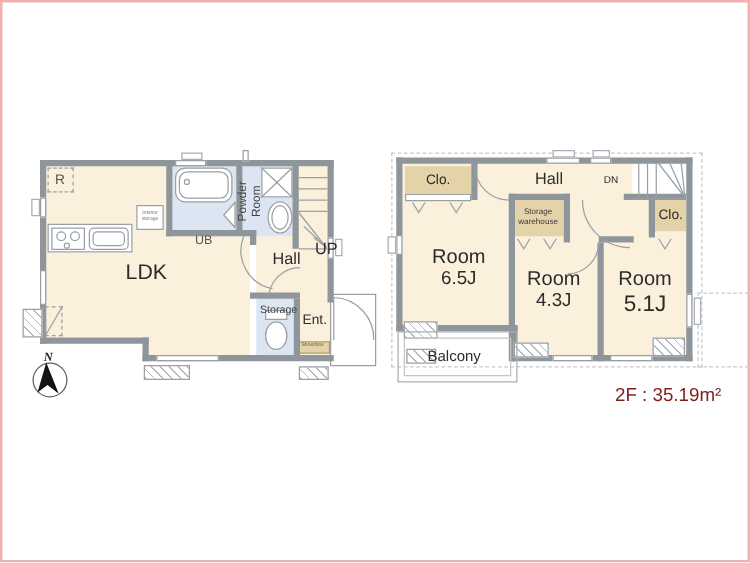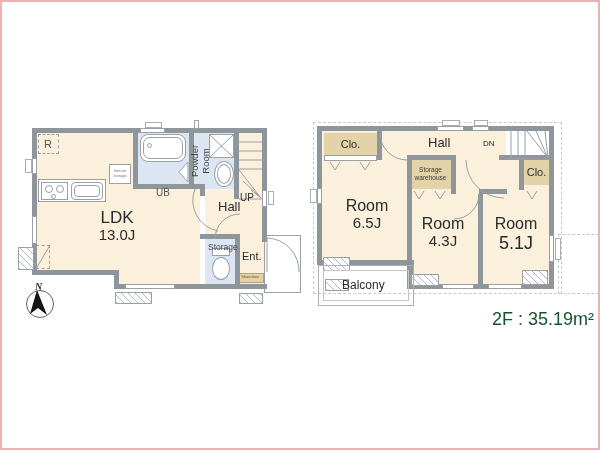--- a/index.html
+++ b/index.html
@@ -185,30 +185,29 @@
     </g>
 
     <g>
       <circle cx="38" cy="302" r="13.5" fill="none" stroke="#5c6166" stroke-width="1"></circle>
       <polygon points="35,288 45,313 36,306 28,312" fill="#141414"></polygon>
     </g>
   </svg>
 
   <div class="lbl center" style="left:70px;top:206px;width:90px;font-size:17px;">
     <div>LDK</div>
-    <div style="font-size:15px;">13.0J</div>
   </div>
   <div class="lbl" style="left:216px;top:198px;font-size:13px;">Hall</div>
   <div class="lbl" style="left:154px;top:167px;font-size:10px;color:#555;margin-top:18px;">UB</div>
   <div class="lbl center" style="left:179px;top:145px;width:44px;height:28px;font-size:9.5px;color:#444;transform:rotate(-90deg);white-space:normal;line-height:1.2;">Powder Room</div>
   <div class="lbl" style="left:206px;top:241px;font-size:8.5px;color:#444;">Storage</div>
   <div class="lbl" style="left:240px;top:248px;font-size:11px;">Ent.</div>
   <div class="lbl center" style="left:234px;top:272px;width:28px;font-size:5px;color:#6b5a2a;"><span class="tiny">Shoesbox</span></div>
   <div class="lbl" style="left:42px;top:136px;font-size:11px;color:#555;">R</div>
-  <div class="lbl" style="left:238px;top:190px;font-size:10px;">UP</div>
+  <div class="lbl" style="left:250px;top:190px;font-size:13px;">UP</div>
   <div class="lbl center" style="left:106px;top:166px;width:24px;font-size:5px;color:#777;white-space:normal;line-height:1.1;"><span class="tiny">Interior storage</span></div>
 
   <div class="lbl center" style="left:330px;top:195px;width:70px;font-size:16px;">
     <div>Room</div>
     <div style="font-size:15px;">6.5J</div>
   </div>
   <div class="lbl center" style="left:406px;top:213px;width:70px;font-size:16px;">
     <div>Room</div>
     <div style="font-size:15px;">4.3J</div>
   </div>
@@ -218,17 +217,17 @@
   </div>
   <div class="lbl" style="left:426px;top:134px;font-size:13px;">Hall</div>
   <div class="lbl center" style="left:322px;top:136px;width:53px;font-size:11px;">Clo.</div>
   <div class="lbl center" style="left:522px;top:164px;width:25px;font-size:11px;">Clo.</div>
   <div class="lbl center" style="left:408px;top:164px;width:41px;font-size:6.5px;color:#3a3a3a;white-space:normal;line-height:1.25;">
     <span>Storage</span><br>
     <span>warehouse</span>
   </div>
   <div class="lbl" style="left:340px;top:277px;font-size:12px;">Balcony</div>
   <div class="lbl" style="left:481px;top:138px;font-size:8px;">DN</div>
-  <div class="lbl" style="left:490px;top:307px;font-size:18px;color:#14532d;">2F : 35.19m²</div>
+  <div class="lbl" style="left:490px;top:307px;font-size:15px;color:#7f1d1d;">2F : 35.19m²</div>
 
   <div class="lbl" style="left:33px;top:279px;font-size:10px;font-family:'Liberation Serif',serif;font-style:italic;font-weight:bold;">N</div>
 
 </div>
 
 </body></html>

